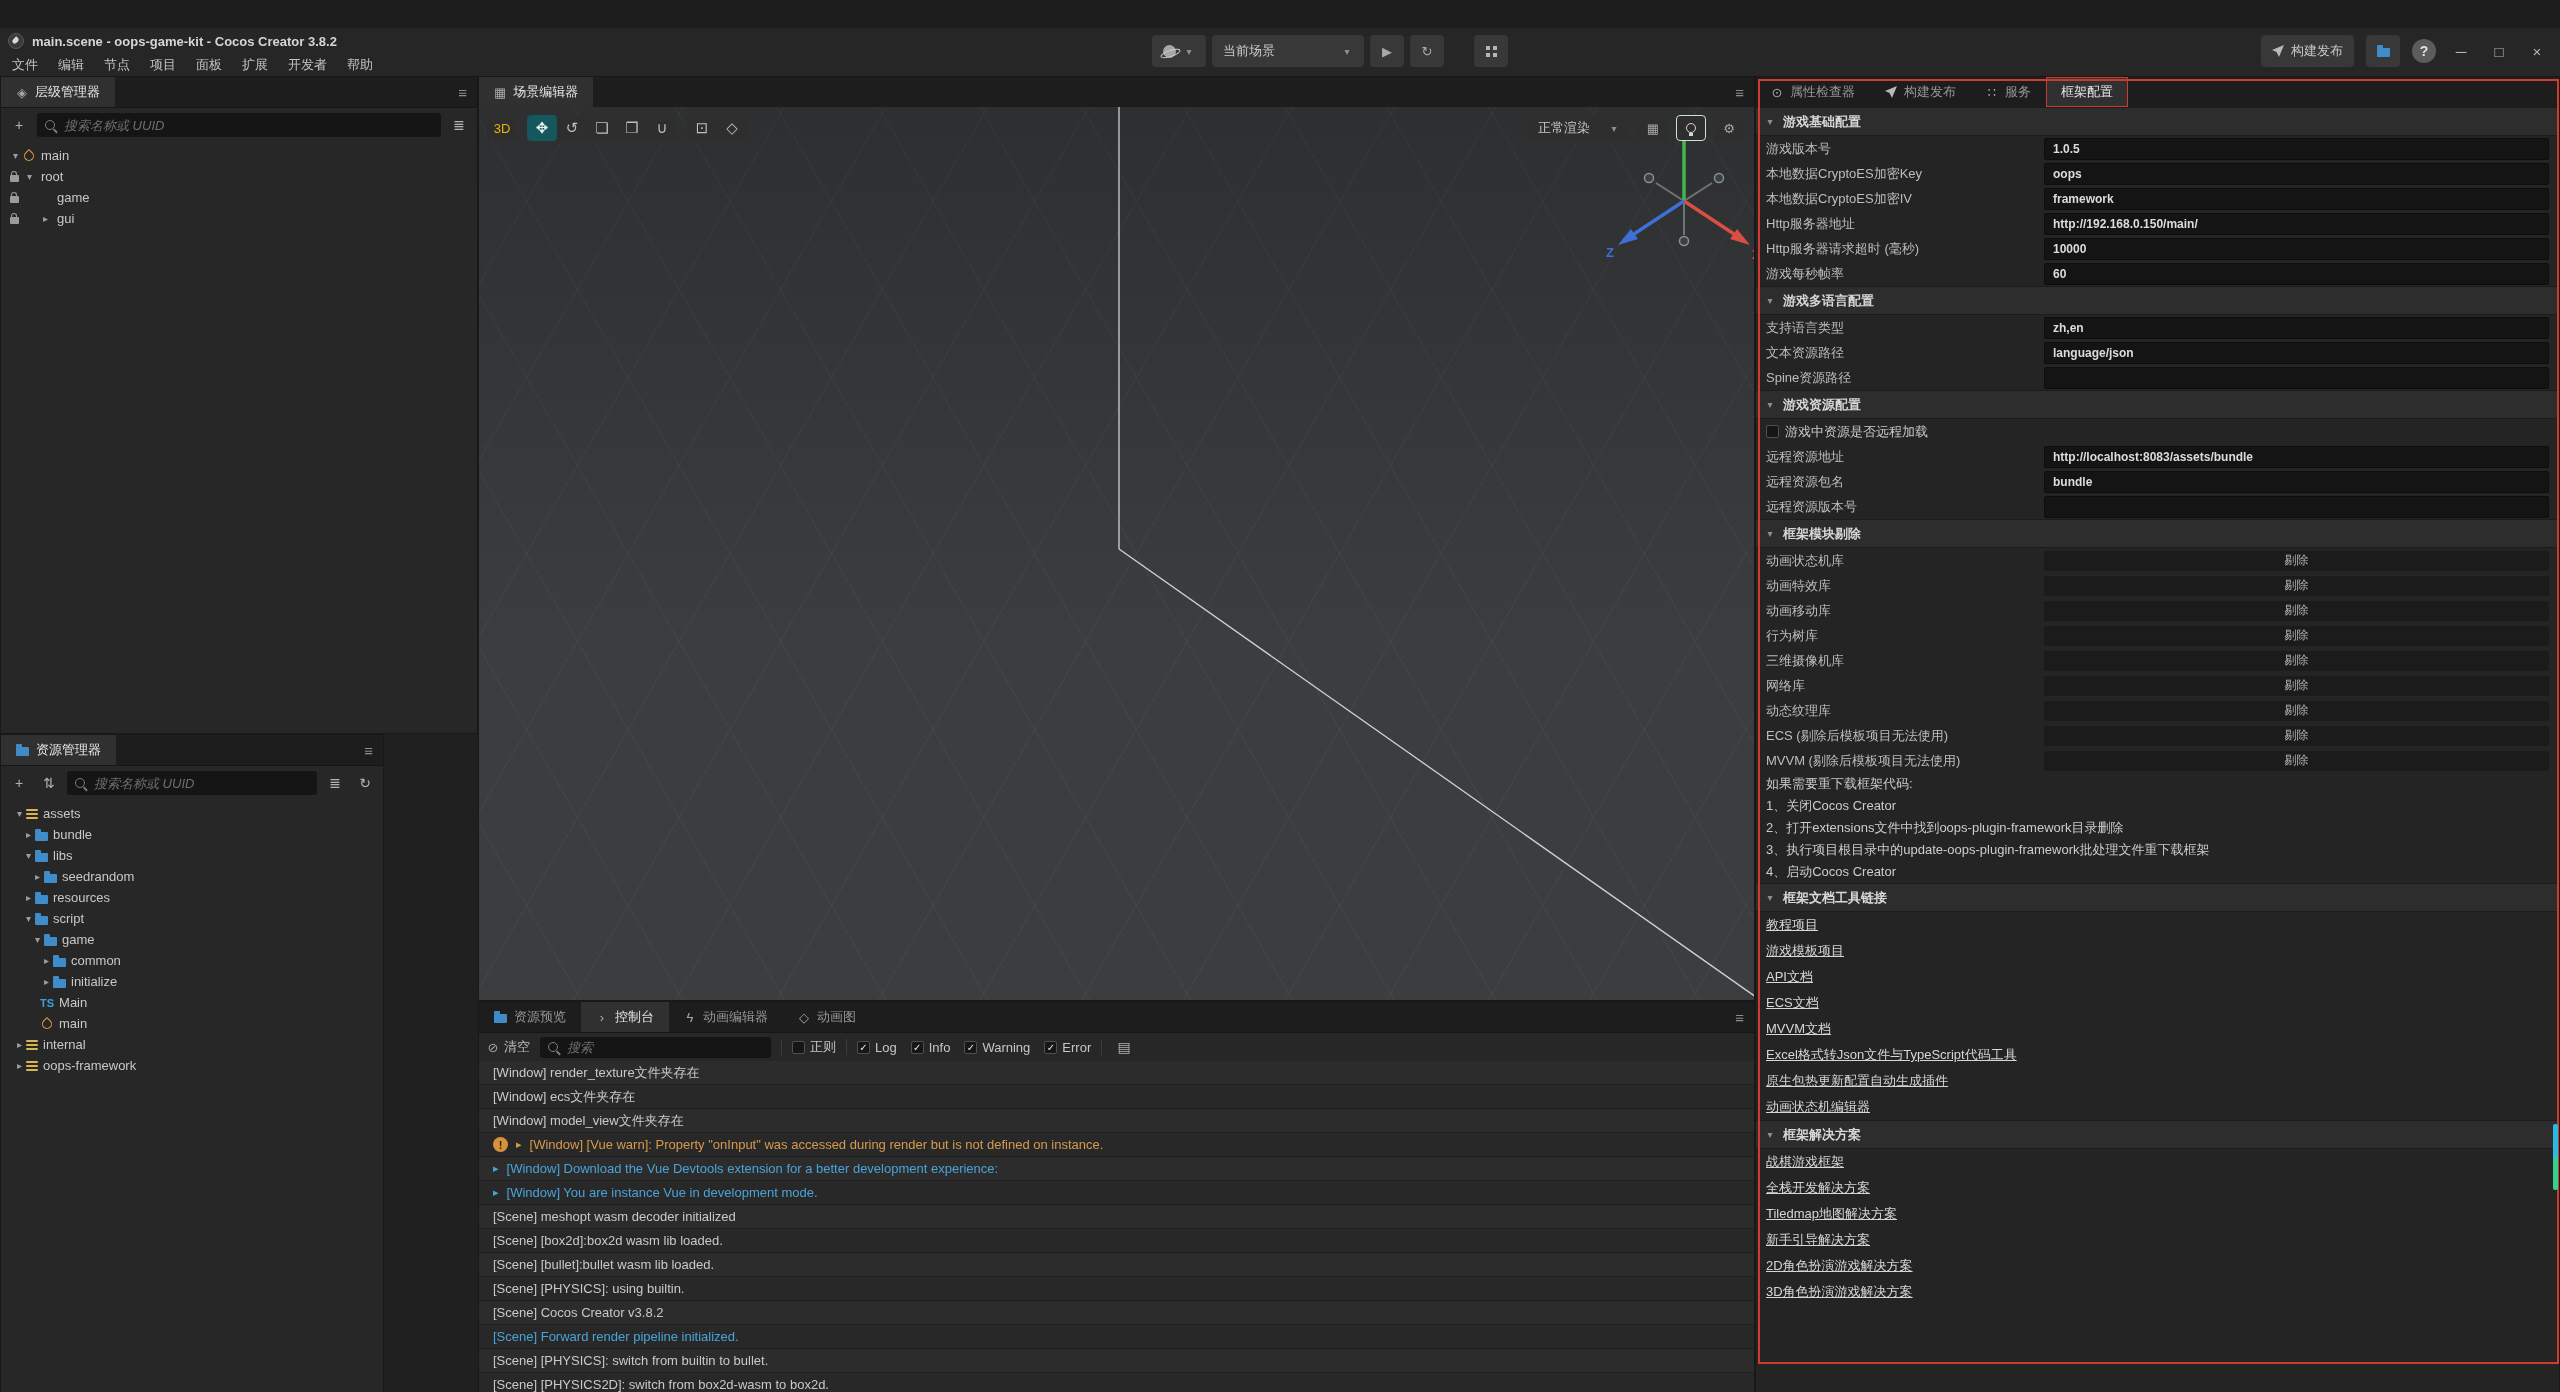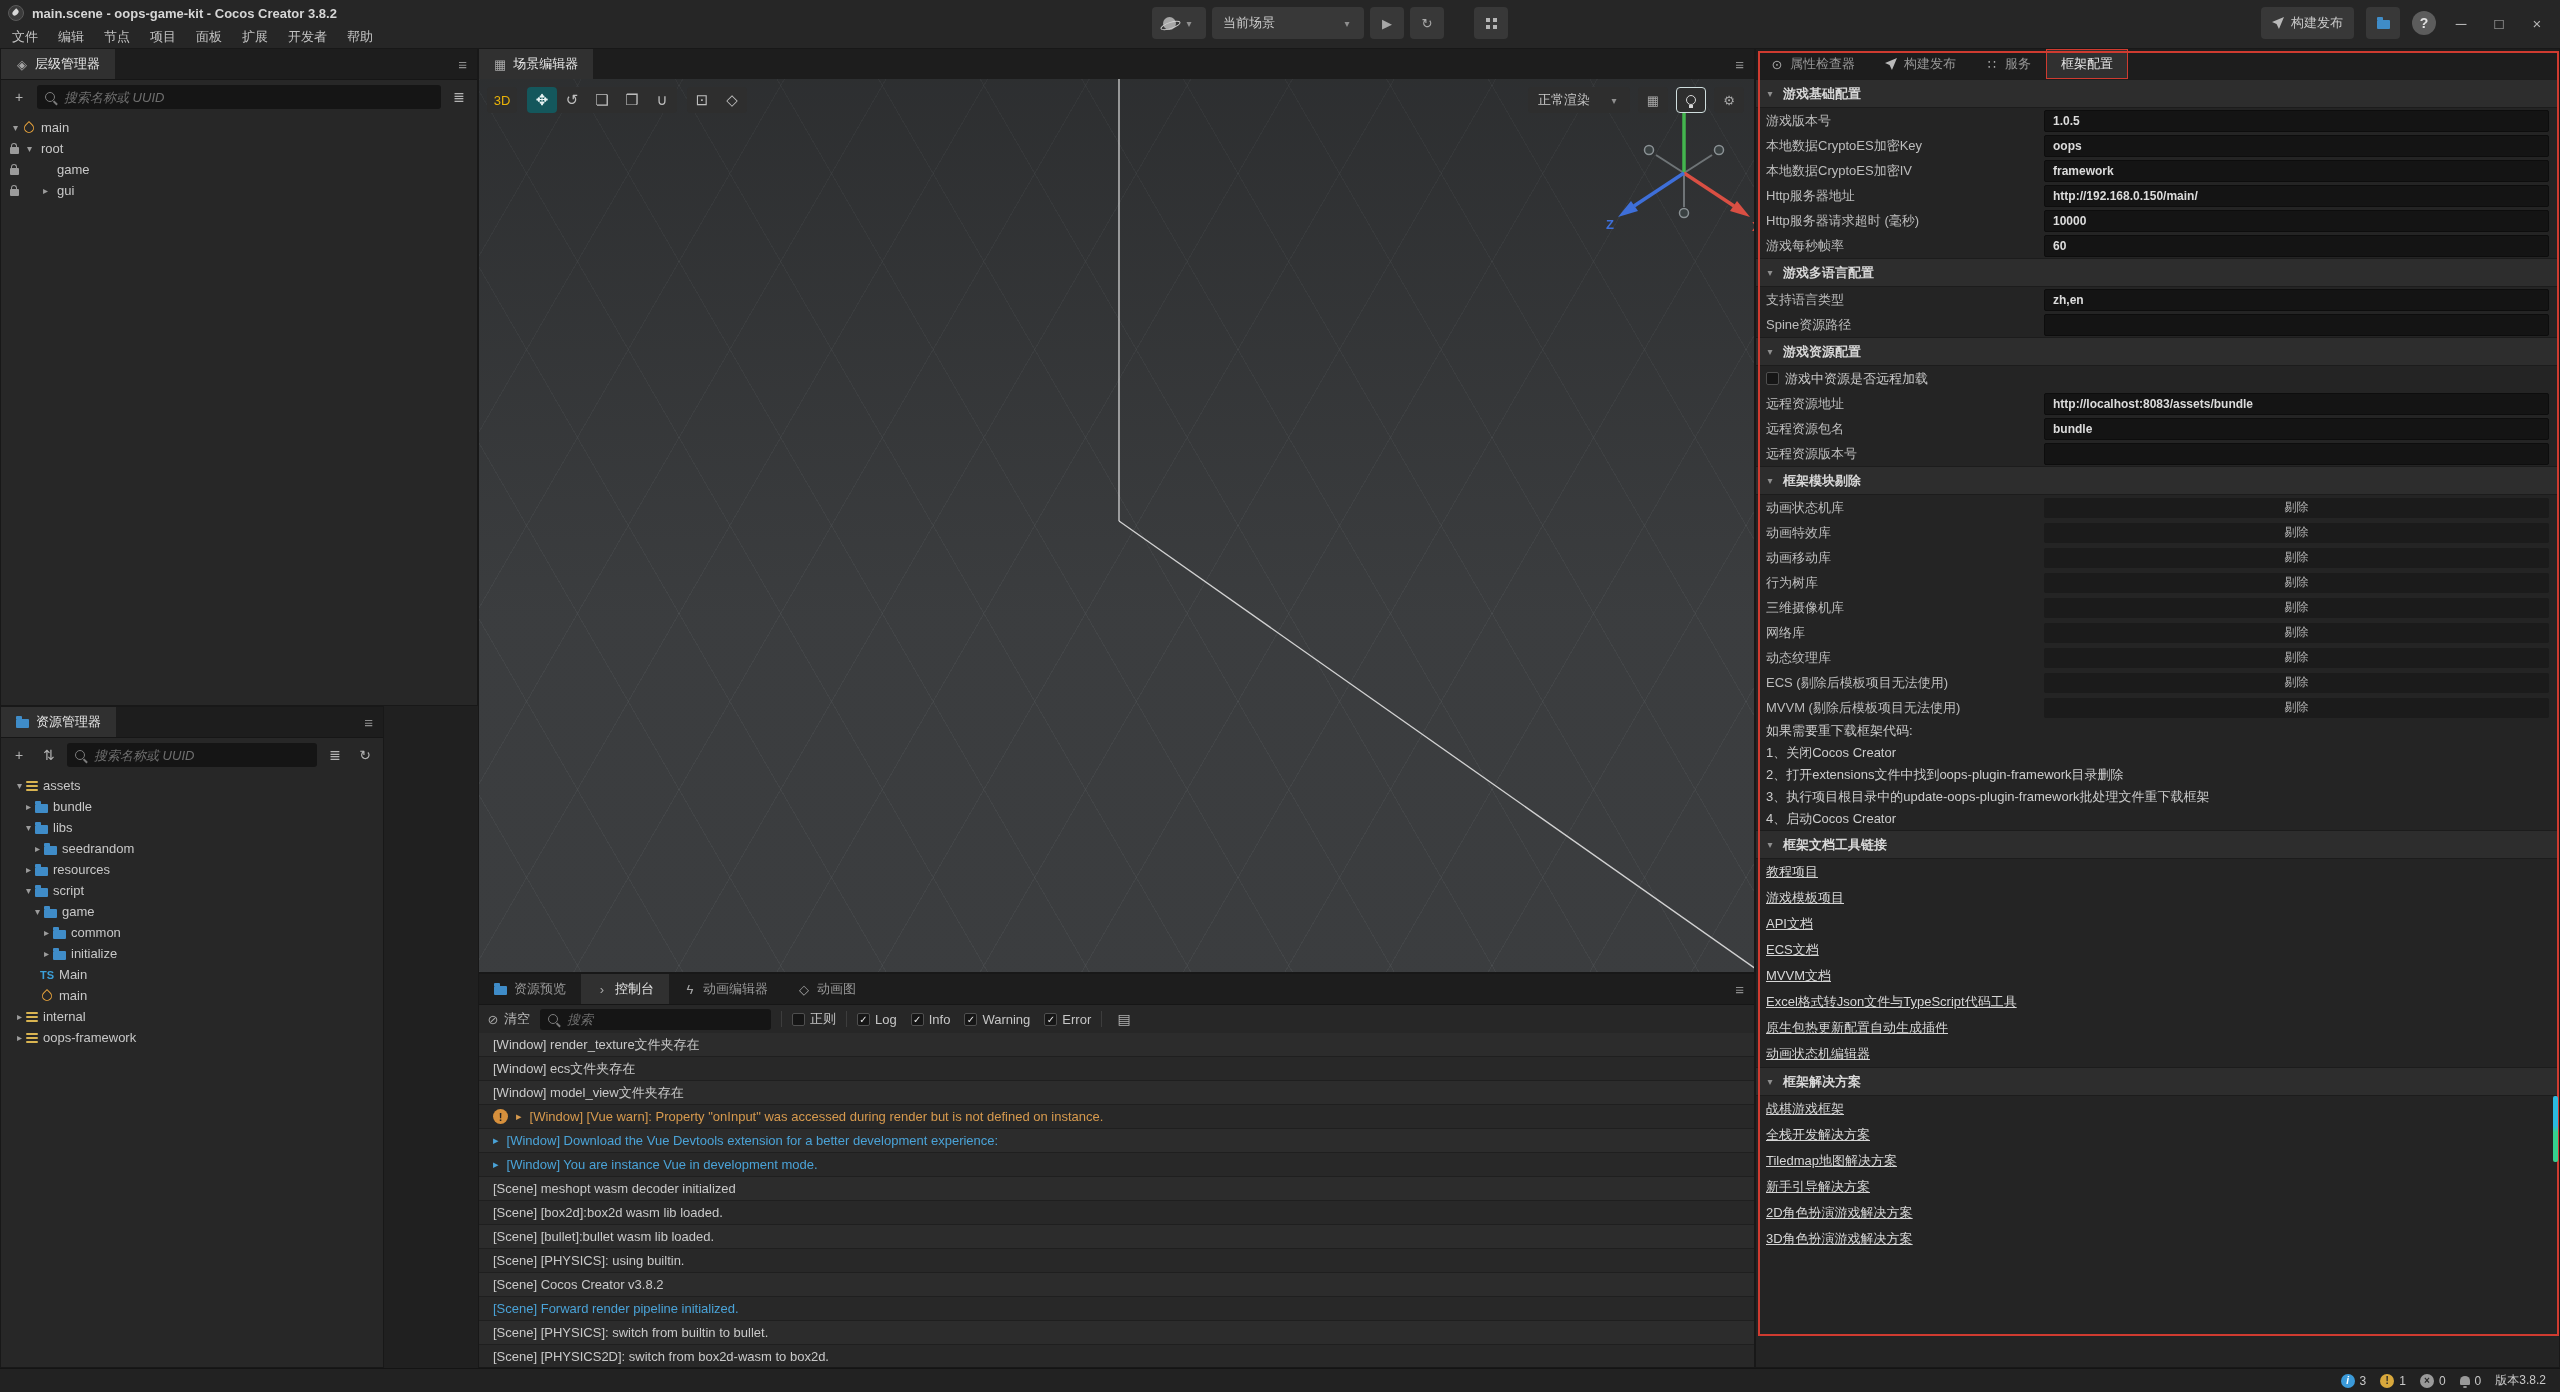--- a/index.html
+++ b/index.html
@@ -1,19 +1,19 @@
 <!DOCTYPE html>
 <html><head>
 <meta charset="utf-8">
 <style>
   html,body{margin:0;padding:0;background:#1d1d1d;}
   body{width:2560px;height:1392px;position:relative;overflow:hidden;
        font-family:"Liberation Sans","DejaVu Sans",sans-serif;color:#c8c8c8;font-size:13px;
        -webkit-font-smoothing:antialiased;}
-  #app{position:absolute;inset:0;background:#202020;}
+  #app{position:absolute;inset:0;background:#202020;margin-top:28px;}
 
   
   #titlebar{position:absolute;left:0;top:0;width:2560px;height:48px;background:#262626;border-bottom:1px solid #171717;}
   .t-row{position:absolute;left:8px;top:0;height:26px;display:flex;align-items:center;gap:8px;}
   .logo{width:14px;height:14px;border-radius:50%;background:#3a3a3a;border:1px solid #5a5a5a;position:relative;}
   .logo::after{content:"";position:absolute;left:4px;top:3px;width:5px;height:7px;background:#d8d8d8;border-radius:0 50% 50% 50%;transform:rotate(45deg);}
   .title{font-size:13px;font-weight:700;color:#d6d6d6;}
   #menubar{position:absolute;left:2px;top:26px;height:22px;display:flex;align-items:center;}
   .menu-item{padding:0 10px;font-size:13px;color:#c2c2c2;line-height:22px;cursor:default;}
   #center-toolbar{position:absolute;left:1152px;top:6px;height:34px;display:flex;align-items:center;gap:6px;}
@@ -569,20 +569,24 @@
         <div class="isection">
           <div class="sec-header">
             <span class="ic caret">▾</span>
             <span class="sec-title">游戏多语言配置</span>
           </div>
           <div class="irow">
             <span class="ilabel">支持语言类型</span>
             <input class="ifield" value="zh,en" style="">
           </div>
           <div class="irow">
+            <span class="ilabel">文本资源路径</span>
+            <input class="ifield" value="language/json" style="">
+          </div>
+          <div class="irow">
             <span class="ilabel">Spine资源路径</span>
             <input class="ifield" value="" style="">
           </div>
         </div>
         <div class="isection">
           <div class="sec-header">
             <span class="ic caret">▾</span>
             <span class="sec-title">游戏资源配置</span>
           </div>
           <div class="irow">

